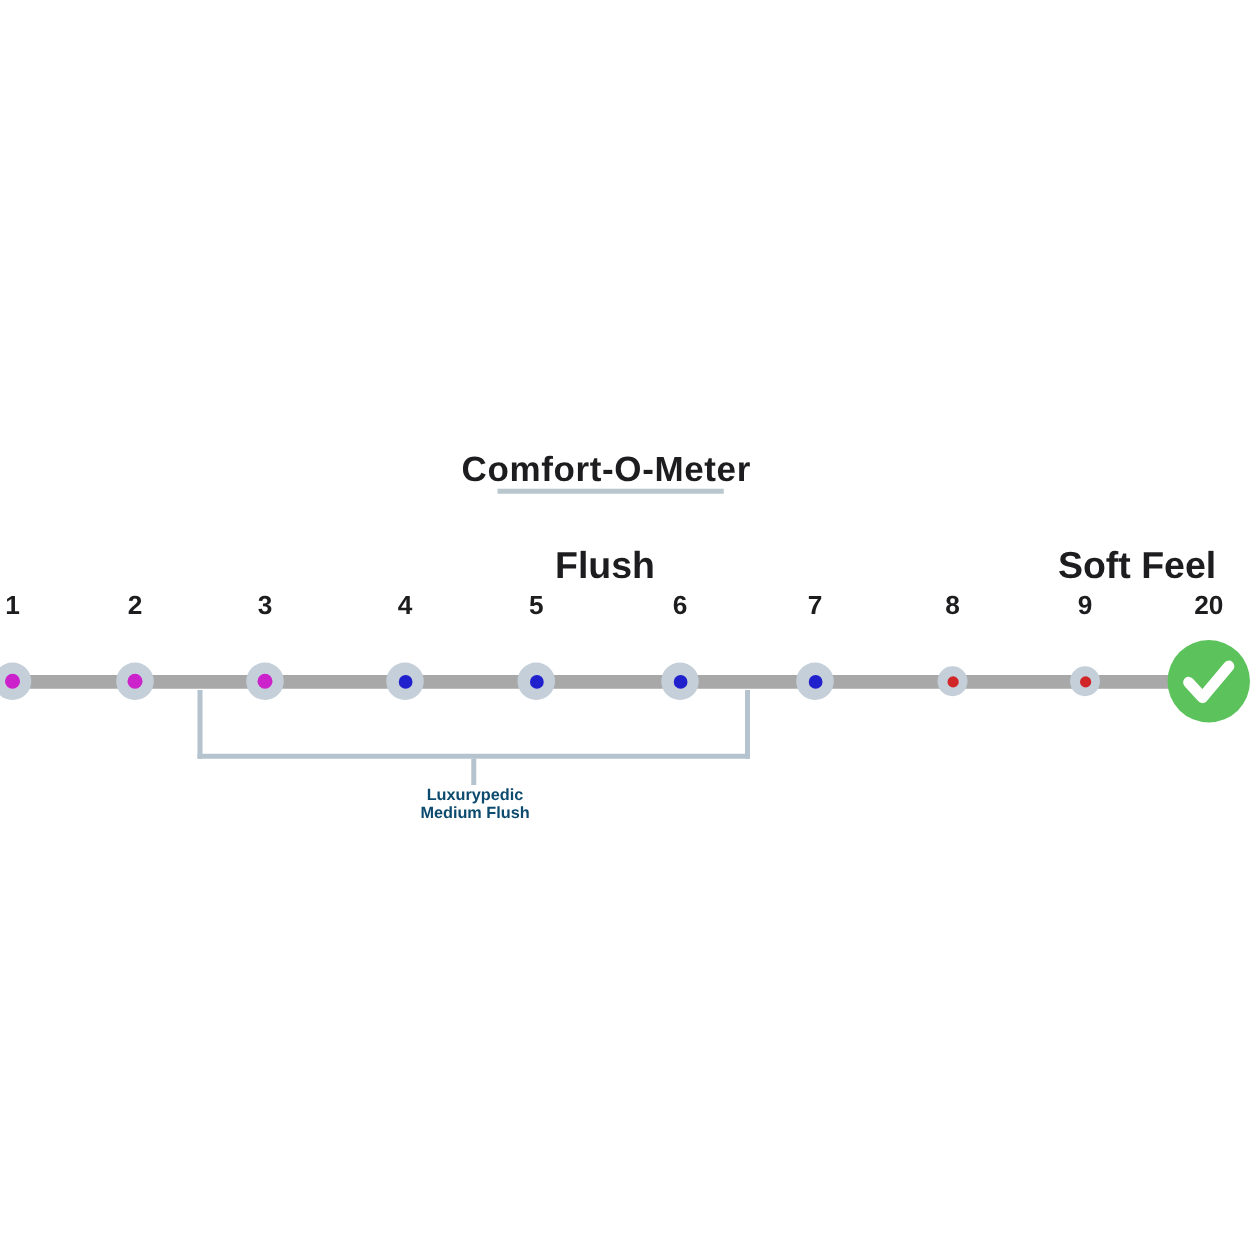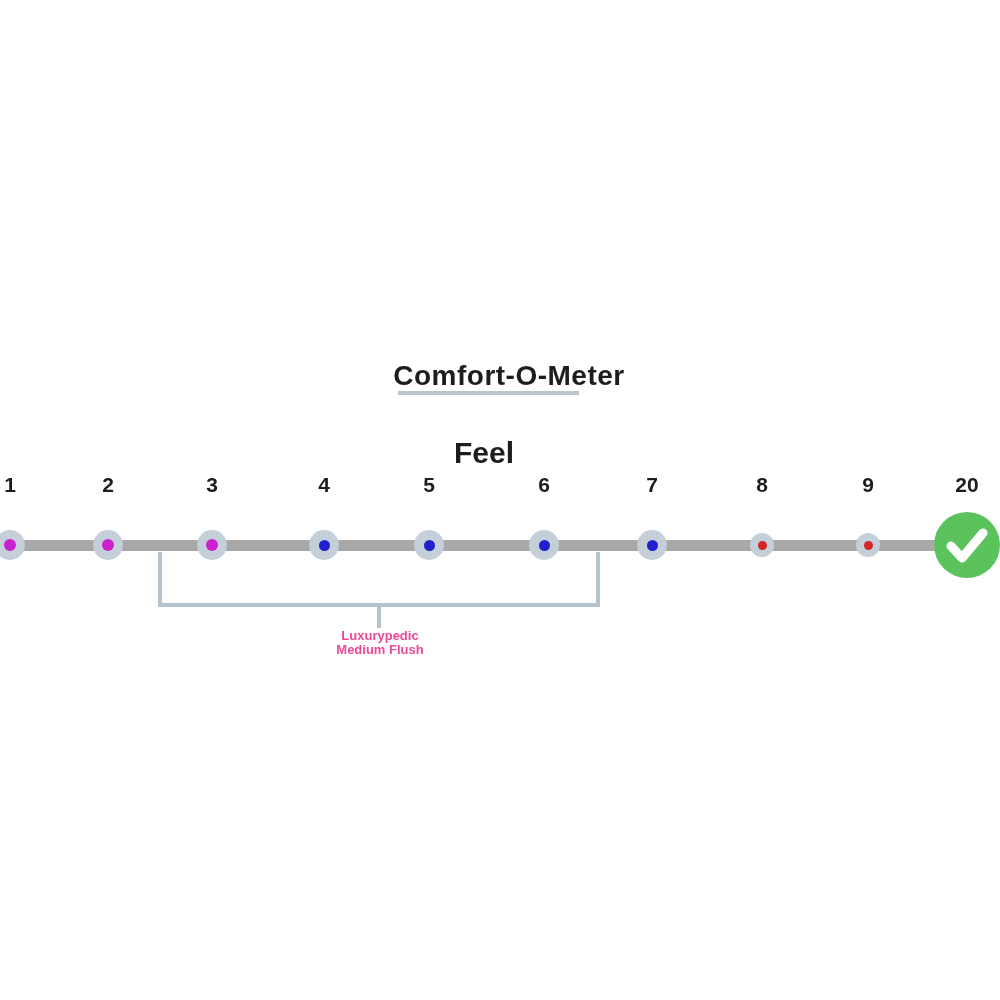--- a/index.html
+++ b/index.html
@@ -14,21 +14,20 @@
   }
   .title {
     position: absolute;
     top: 360px;
     left: 485px;
     transform: translateX(-50%);
     font-size: 28px;
     font-weight: 700;
     letter-spacing: 0.5px;
     white-space: nowrap;
-    margin-left: 24px;
   }
   .title-underline {
     position: absolute;
     top: 391px;
     left: 398px;
     width: 181px;
     height: 4px;
     background: #b9c6ce;
   }
   .feel-label {
@@ -90,33 +89,34 @@
   .bracket-stem  { left: 377px; top: 607px; width: 4px; height: 21px; }
   .annotation {
     position: absolute;
     top: 629px;
     left: 380px;
     transform: translateX(-50%);
     text-align: center;
     font-size: 13px;
     font-weight: 700;
     line-height: 14px;
-    color: #ec4899;
+    color: #0c4a6e;
     white-space: nowrap;
   }
 </style>
 </head>
 <body>
 
 <div class="canvas">
 
   <div class="title">Comfort-O-Meter</div>
   <div class="title-underline" style="background: rgb(185, 198, 206);"></div>
 
-  <div class="feel-label feel-center">Feel</div>
+  <div class="feel-label feel-center">Flush</div>
+  <div class="feel-label feel-right">Soft Feel</div>
 
   <div class="meter-bar" style="background: rgb(168, 168, 168);"></div>
 
   <div>
       <div class="num" style="left: 10px; color: rgb(29, 29, 31);">1</div>
       <div class="dot-ring" style="left: 10px; background: rgb(196, 207, 217);">
         <div class="dot-core" style="width: 12px; height: 12px; background: rgb(204, 34, 204);"></div>
       </div>
       <div class="num" style="left: 108px; color: rgb(29, 29, 31);">2</div>
       <div class="dot-ring" style="left: 108px; background: rgb(196, 207, 217);">

